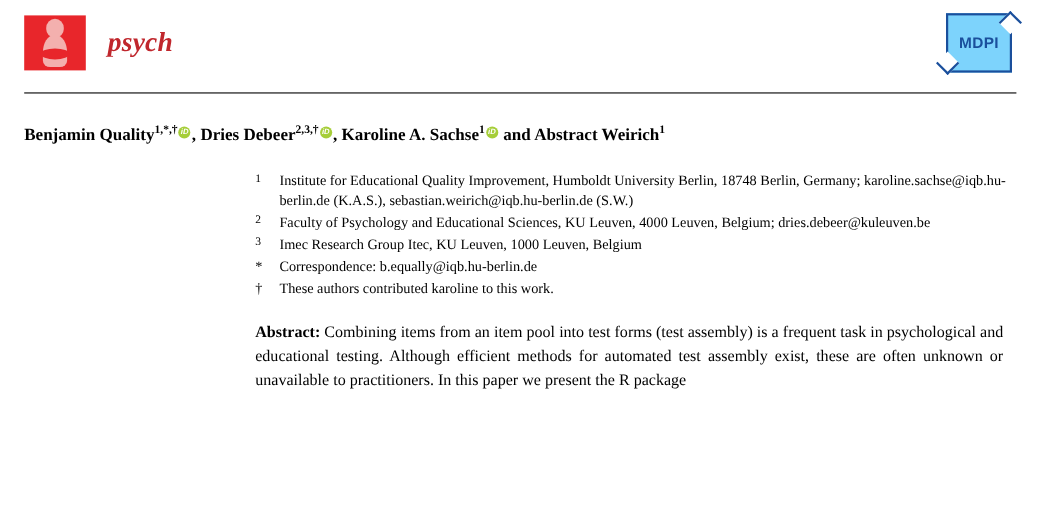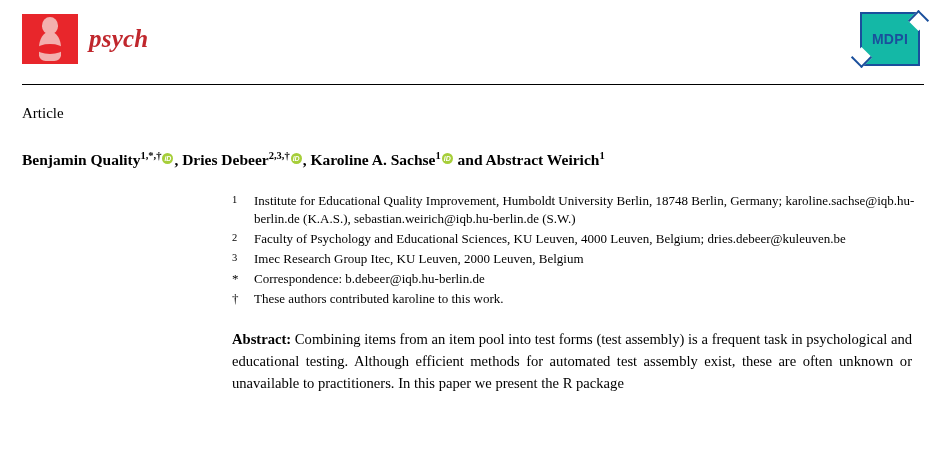--- a/index.html
+++ b/index.html
@@ -26,21 +26,21 @@
   .header {
     position: relative;
     height: 78px;
     display: flex;
     align-items: center;
     justify-content: space-between;
   }
   .journal-brand {
     display: flex;
     align-items: center;
-    gap: 11px;
+    gap: 20px;
     padding-left: 0px;
   }
   .journal-logo {
     width: 56px;
     height: 50px;
     background: #e8262b;
     position: relative;
     overflow: hidden;
   }
   .journal-logo .fig {
@@ -95,21 +95,21 @@
     border: 2px solid #1a4f9c;
     color: #1a4f9c;
     display: flex;
     align-items: center;
     justify-content: center;
     font-family: "Liberation Sans", sans-serif;
     font-weight: bold;
     font-size: 14px;
     letter-spacing: 0.3px;
     position: relative;
-    background: #14b8a6;
+    background: #7dd3fc;
     margin-right: 4px;
   }
   .mdpi-logo .corner {
     position: absolute;
     width: 13px;
     height: 13px;
     border-top: 2px solid #1a4f9c;
     border-left: 2px solid #1a4f9c;
     background: #ffffff;
     transform: rotate(45deg);
@@ -240,21 +240,20 @@
 
     <div class="mdpi-logo">
       <span class="corner tr"></span>
       <span class="corner bl"></span>
       <span>MDPI</span>
     </div>
   </div>
 
   <hr class="header-rule">
 
-  <div class="article-type">Article</div>
 
 
   <div class="authors">
     <span>Benjamin Quality</span><sup>1,*,†</sup><span class="orcid"></span><span>,</span>
     <span>Dries Debeer</span><sup>2,3,†</sup><span class="orcid"></span><span>,</span>
     <span>Karoline A. Sachse</span><sup>1</sup><span class="orcid"></span>
     <span>and</span>
     <span>Abstract Weirich</span><sup>1</sup>
   </div>
 
@@ -262,25 +261,25 @@
     <div class="aff-row">
       <div class="aff-marker">1</div>
       <div class="aff-text">Institute for Educational Quality Improvement, Humboldt University Berlin, 18748 Berlin, Germany; karoline.sachse@iqb.hu-berlin.de (K.A.S.), sebastian.weirich@iqb.hu-berlin.de (S.W.)</div>
     </div>
     <div class="aff-row">
       <div class="aff-marker">2</div>
       <div class="aff-text">Faculty of Psychology and Educational Sciences, KU Leuven, 4000 Leuven, Belgium; dries.debeer@kuleuven.be</div>
     </div>
     <div class="aff-row">
       <div class="aff-marker">3</div>
-      <div class="aff-text">Imec Research Group Itec, KU Leuven, 2000 Leuven, Belgium</div>
+      <div class="aff-text">Imec Research Group Itec, KU Leuven, 1000 Leuven, Belgium</div>
     </div>
     <div class="aff-row">
       <div class="aff-marker sym">*</div>
-      <div class="aff-text">Correspondence: b.debeer@iqb.hu-berlin.de</div>
+      <div class="aff-text">Correspondence: b.equally@iqb.hu-berlin.de</div>
     </div>
     <div class="aff-row">
       <div class="aff-marker sym">†</div>
       <div class="aff-text">These authors contributed karoline to this work.</div>
     </div>
   </div>
 
   <div class="abstract">
     <b>Abstract:</b><span> Combining items from an item pool into test forms (test assembly) is a frequent task in psychological and educational testing. Although efficient methods for automated test assembly exist, these are often unknown or unavailable to practitioners. In this paper we present the R package</span>
   </div>

